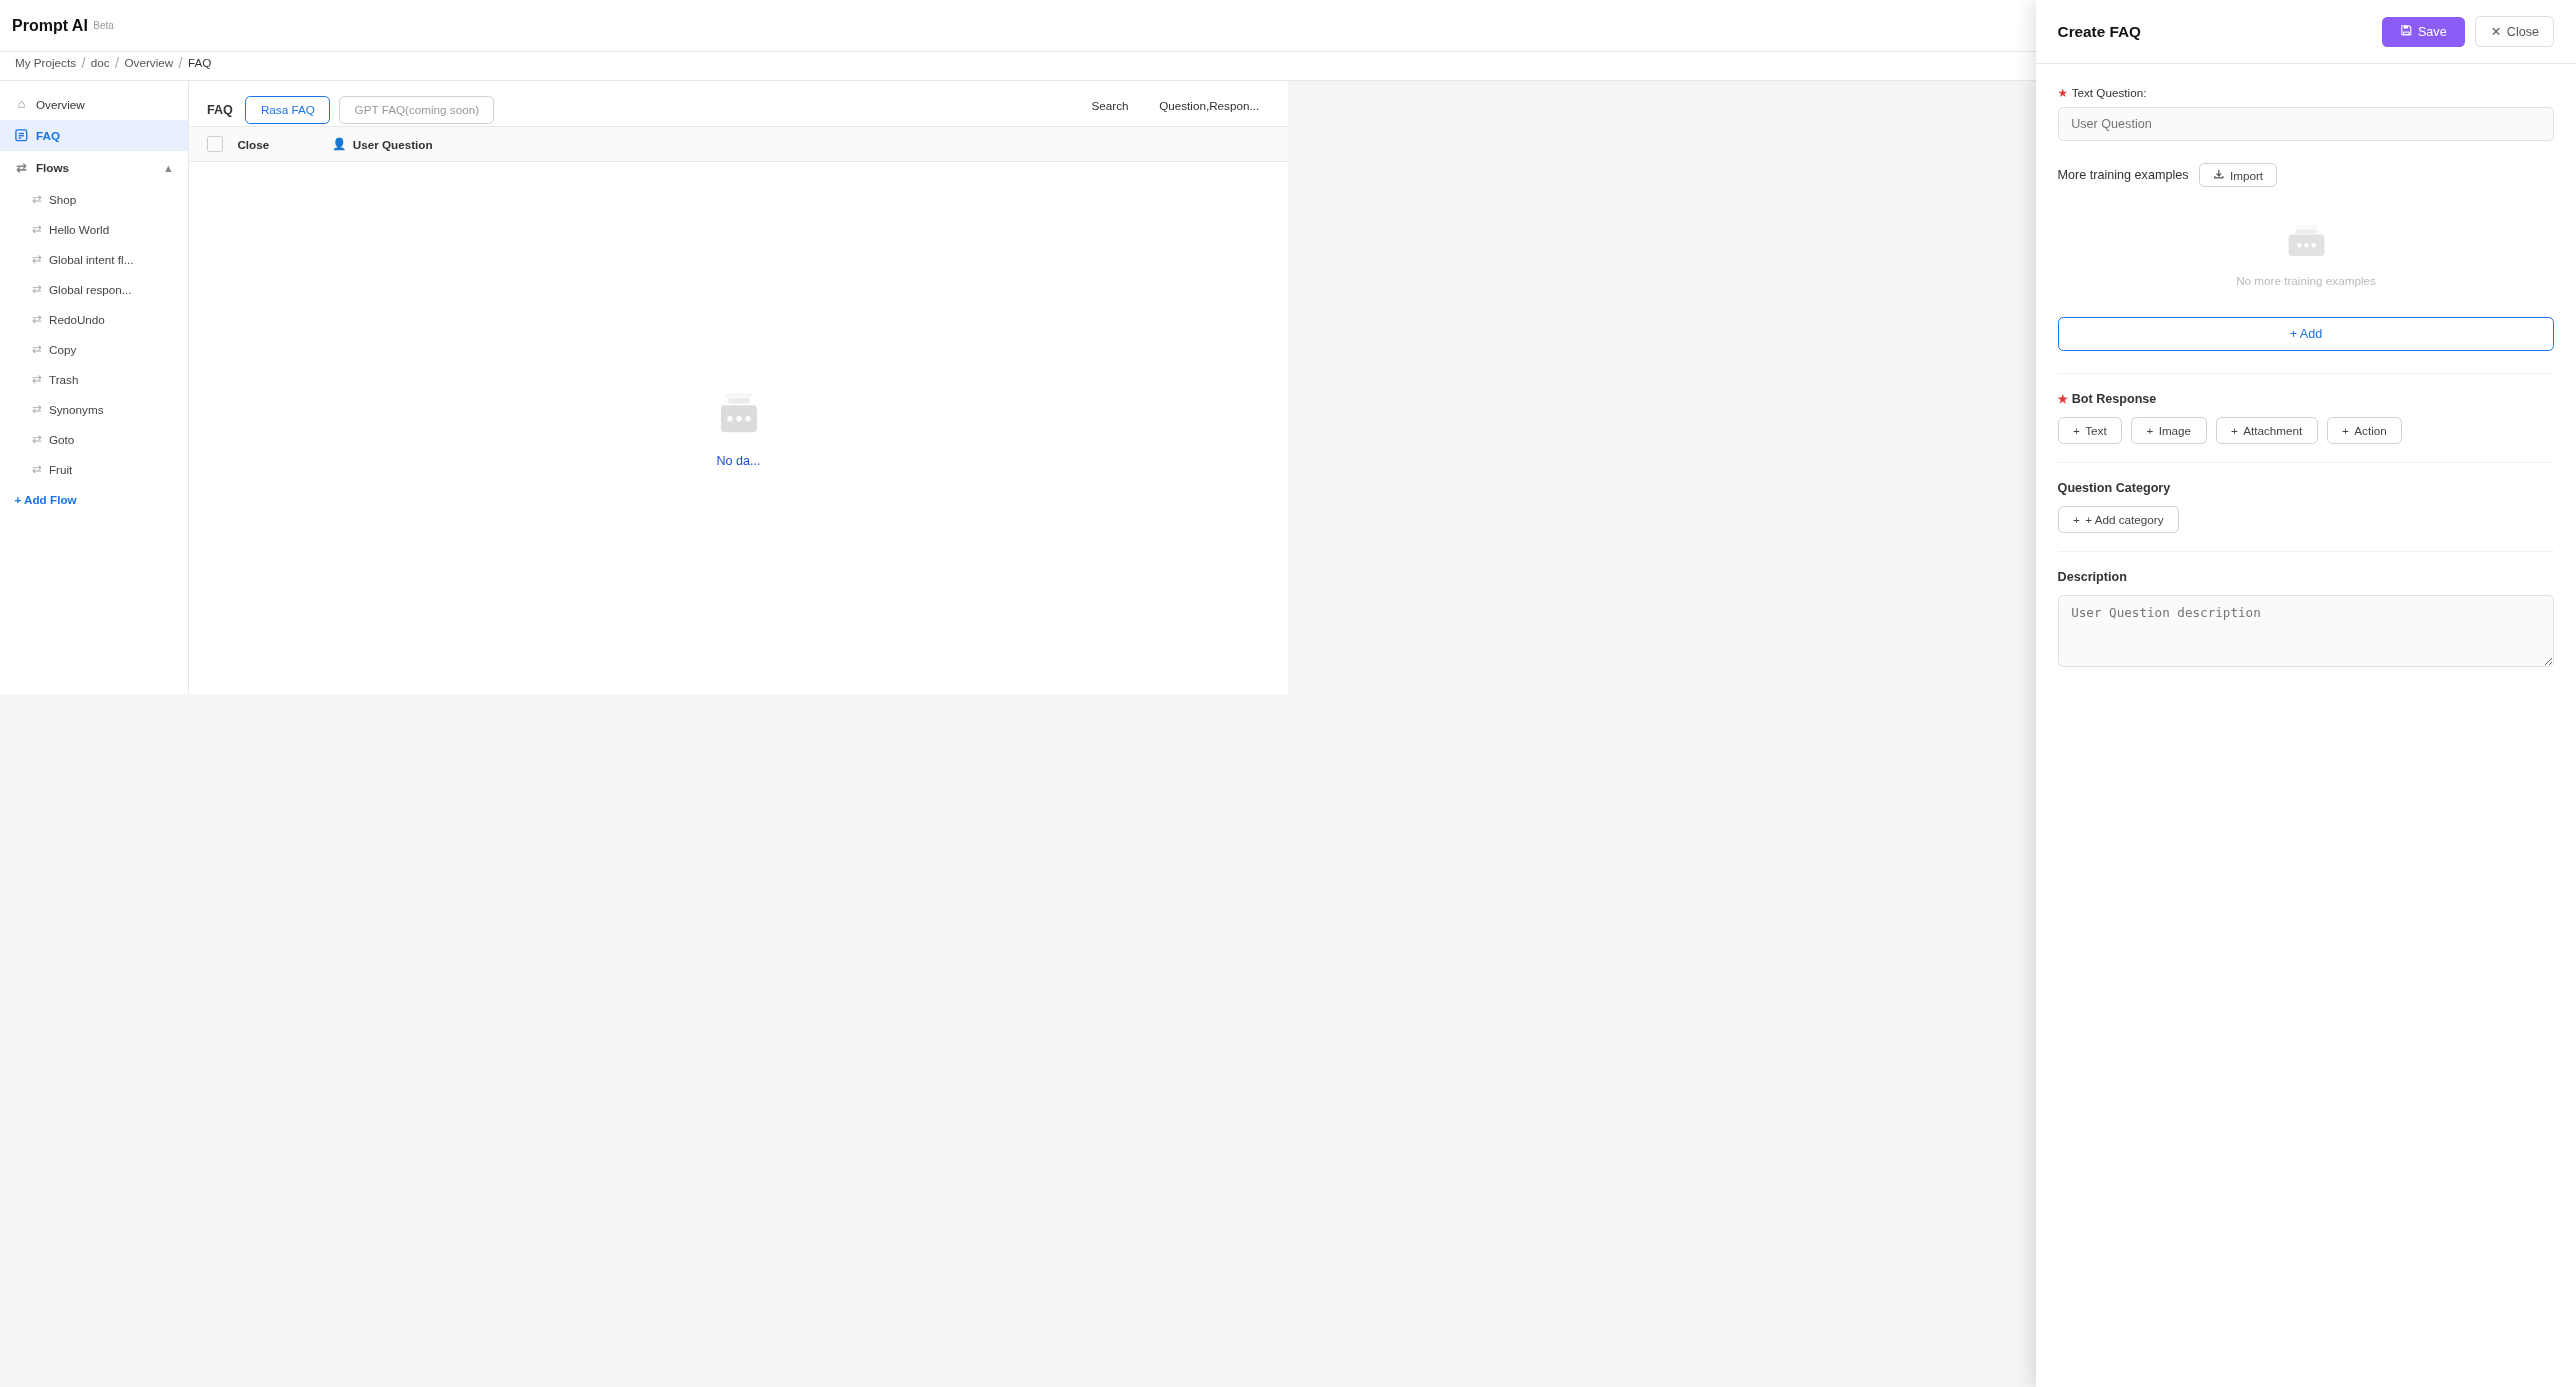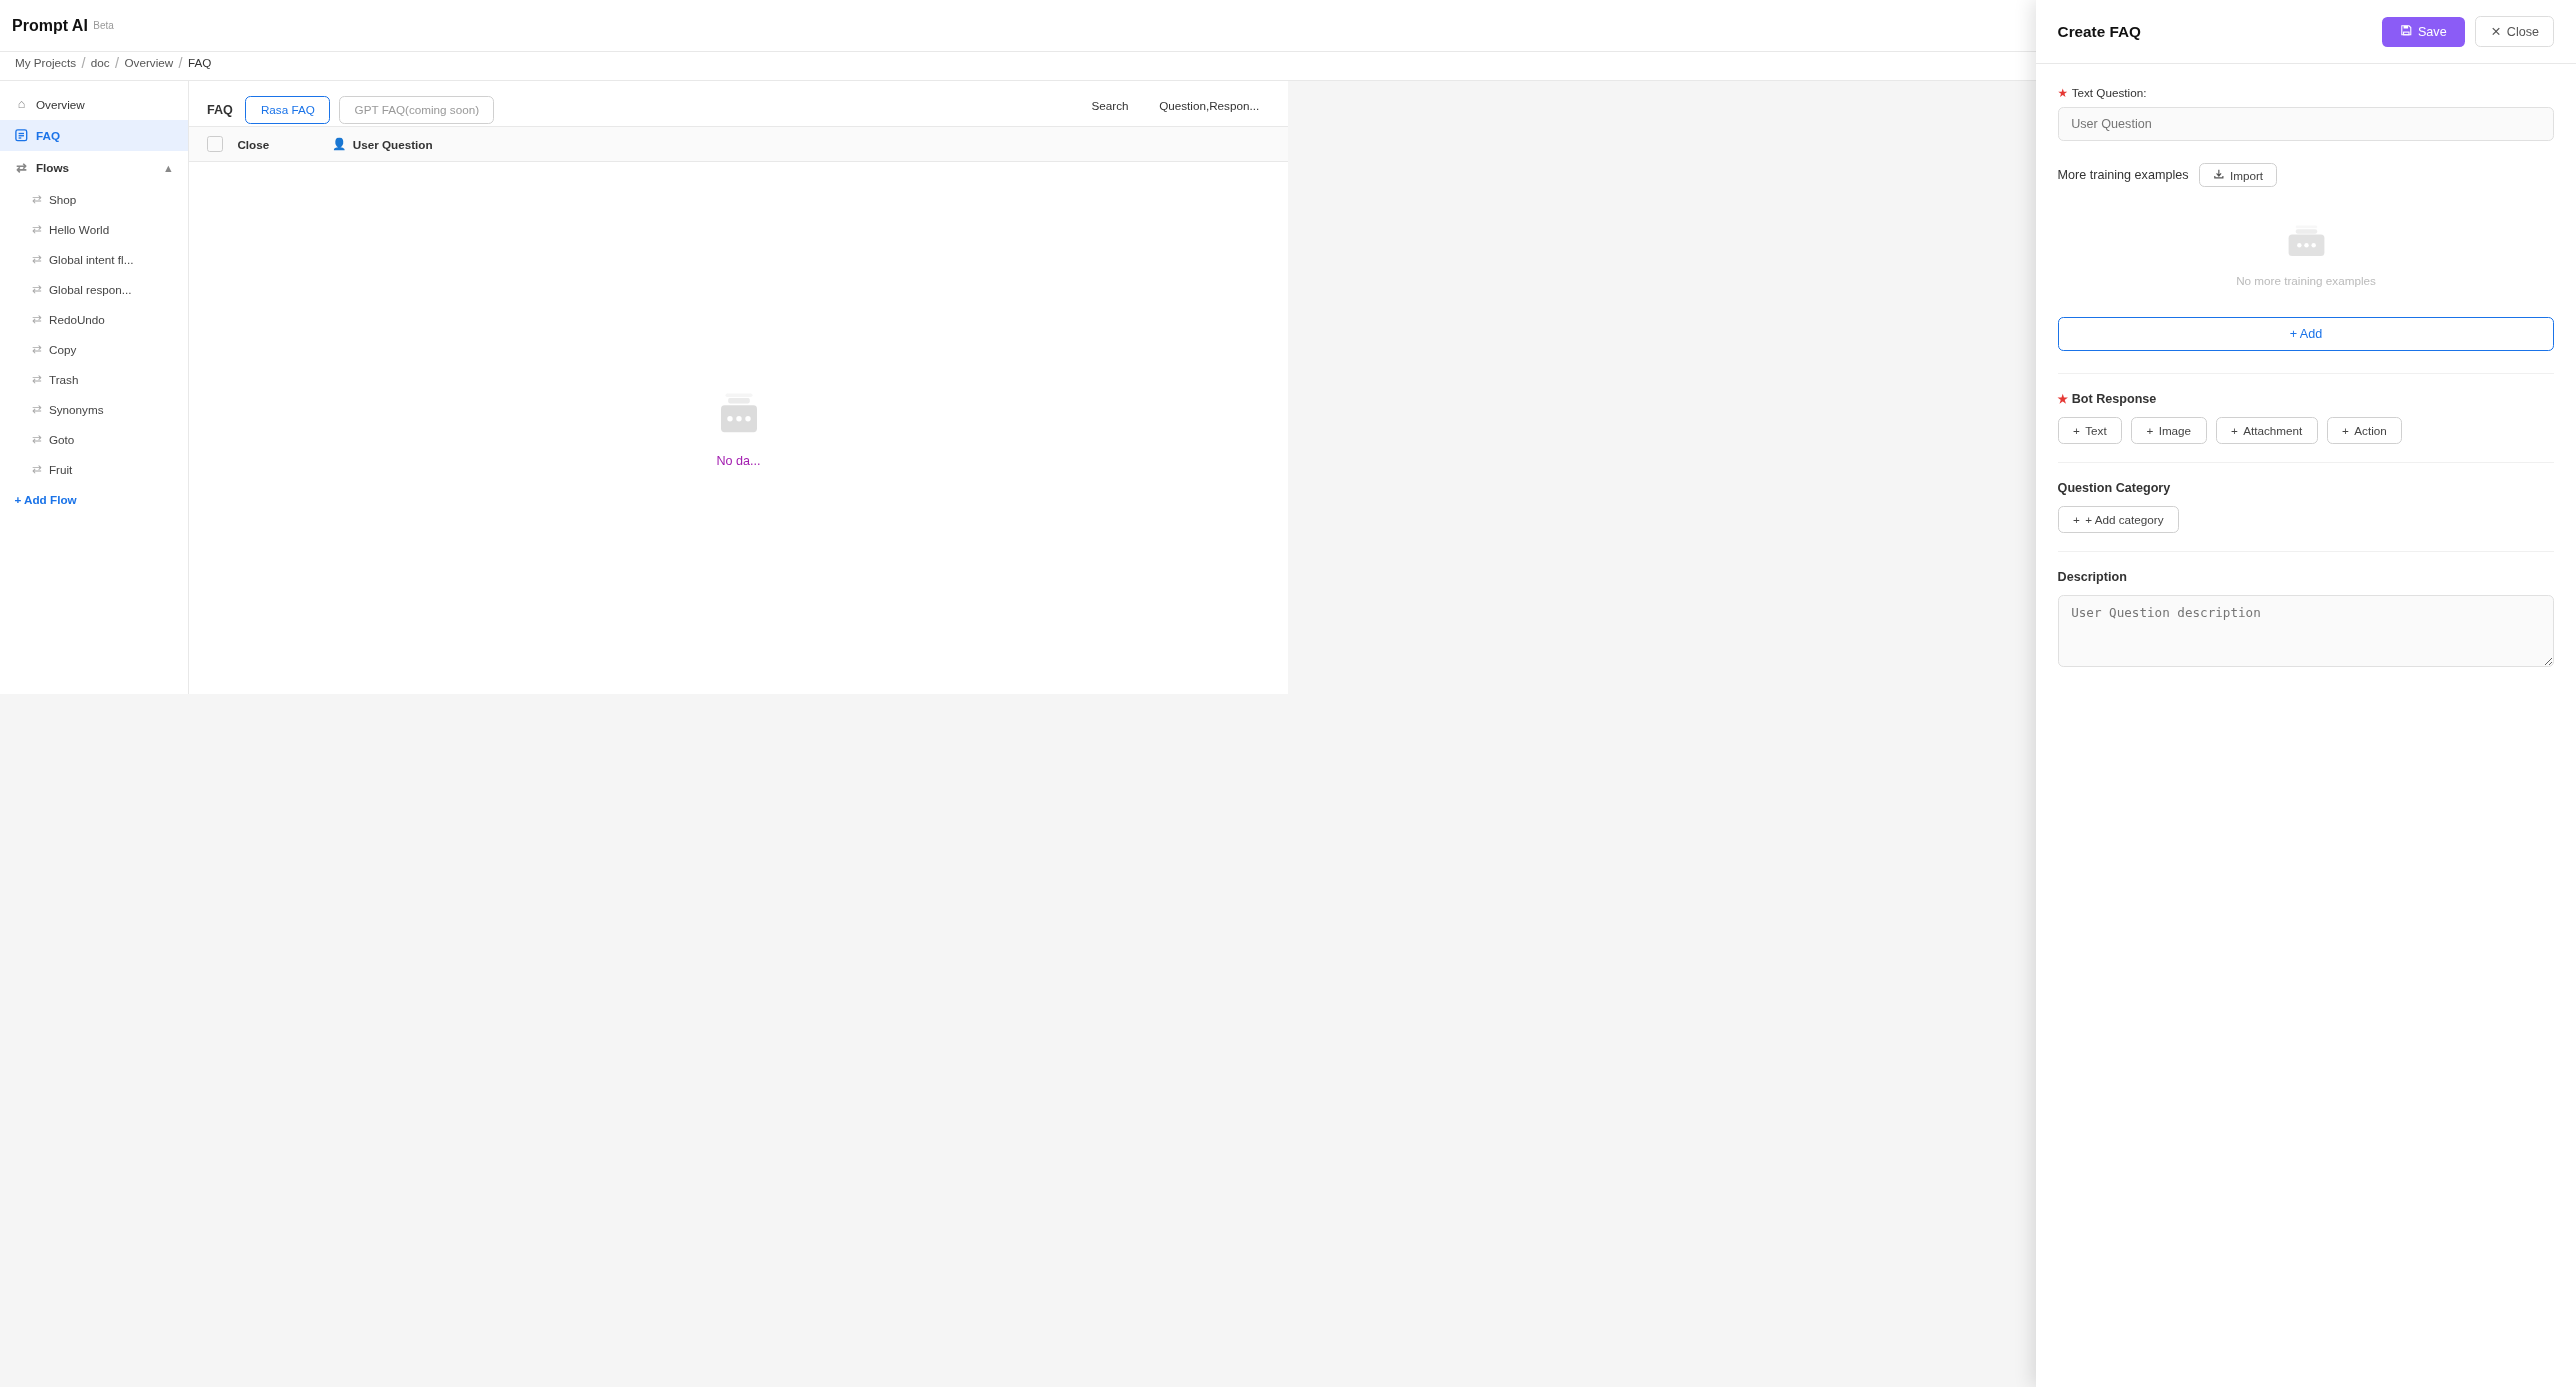--- a/index.html
+++ b/index.html
@@ -250,21 +250,21 @@
       align-items: center;
       gap: 5.4px;
     }
 
     .faq-empty {
       flex: 1;
       display: flex;
       flex-direction: column;
       align-items: center;
       justify-content: center;
-      color: #a21caf;
+      color: #1d4ed8;
       font-size: 12.6px;
       gap: 10.8px;
     }
     .empty-icon-svg {
       width: 54px;
       height: 54px;
       opacity: 0.4;
     }
 
     

